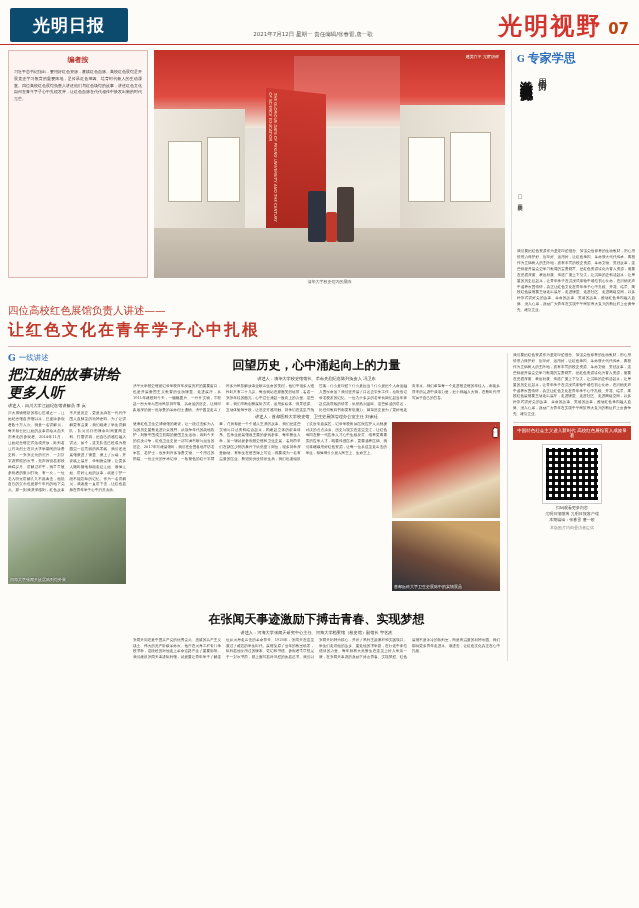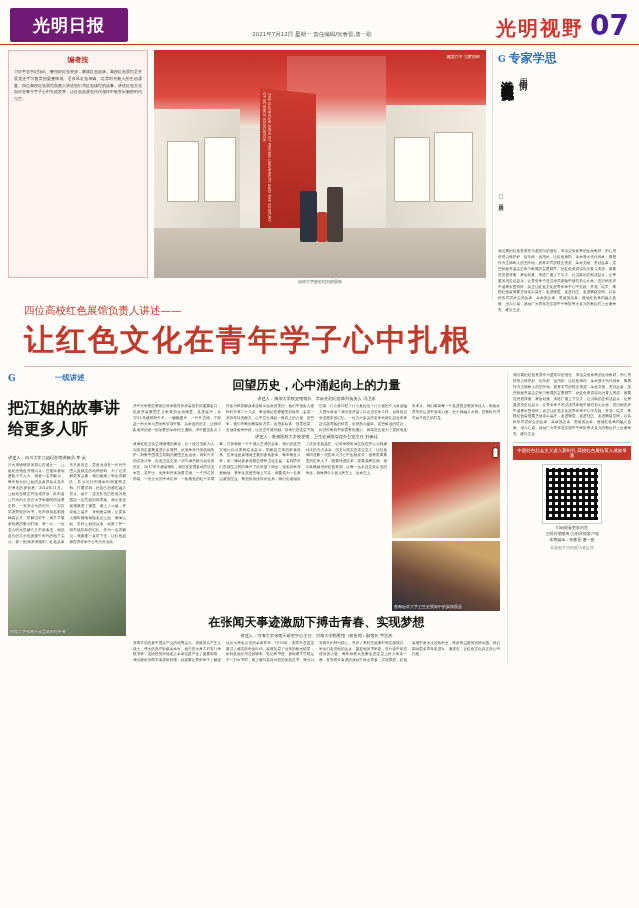--- a/index.html
+++ b/index.html
@@ -8,32 +8,32 @@
     background:#fdfcf8;
     font-family:"DejaVu Sans","Liberation Sans",sans-serif;
     color:#1a1a1a;
     overflow:hidden;
   }
   .page{position:relative;width:639px;height:908px;box-sizing:border-box;padding:0;}
 
   
   .masthead{display:flex;align-items:flex-end;justify-content:space-between;
     padding:8px 10px 2px 10px;border-bottom:1px solid #c8302c;}
-  .logo-box{width:118px;height:34px;background:#701a75;border-radius:2px;
+  .logo-box{width:118px;height:34px;background:#0c4a6e;border-radius:2px;
     display:flex;align-items:center;justify-content:center;}
   .logo-box span{color:#fff;font-size:17px;font-weight:bold;letter-spacing:1px;
     font-family:"DejaVu Serif","Liberation Serif",serif;}
   .mast-center{flex:1;text-align:center;font-size:5.5px;color:#555;padding-bottom:4px;}
   .mast-right{display:flex;align-items:baseline;gap:6px;}
-  .mast-right .title{color:#d2352e;font-size:20px;font-weight:bold;
+  .mast-right .title{color:#d2352e;font-size:24px;font-weight:bold;
     font-family:Liberation Serif, serif;letter-spacing:2px;}
-  .mast-right .pagenum{color:#4c1d95;font-size:28px;font-weight:bold;}
-
-  
-  .body-grid{display:flex;padding:5px 23px 0 8px;gap:6px;height:250px;}
+  .mast-right .pagenum{color:#c2410c;font-size:15px;font-weight:bold;}
+
+  
+  .body-grid{display:flex;padding:5px 4px 0 8px;gap:6px;height:250px;}
   .col-left{width:140px;}
   .col-mid{flex:1;}
   .col-right{width:118px;border-left:1px solid #ddd;padding-left:5px;}
 
   
   .editor-note{border:1px solid #e0b9b6;background:#fdf4f2;padding:4px 5px;height:228px;
     box-sizing:border-box;position:relative;}
   .editor-note h4{margin:0 0 4px 0;text-align:center;font-size:7px;color:#b8332c;
     font-family:"DejaVu Serif","Liberation Serif",serif;}
   .tiny-text{font-size:3.6px;line-height:1.65;color:#3a3a3a;text-align:justify;
@@ -68,37 +68,37 @@
   .exp-head .lbl{font-size:12px;color:#2f6fba;font-weight:bold;}
   .vert-title{display:flex;flex-direction:row-reverse;justify-content:flex-end;gap:2px;
     height:120px;margin:4px 0 2px 0;}
   .vert-title .big{writing-mode:vertical-rl;font-size:13px;font-weight:bold;color:#111;
     font-family:"DejaVu Serif","Liberation Serif",serif;letter-spacing:1px;}
   .vert-title .sml{writing-mode:vertical-rl;font-size:8.5px;color:#333;
     font-family:"DejaVu Serif","Liberation Serif",serif;letter-spacing:1px;}
   .byline-v{writing-mode:vertical-rl;font-size:5px;color:#444;height:52px;}
 
   
-  .headline-wrap{padding:4px 8px 2px 24px;}
+  .headline-wrap{padding:4px 8px 2px 8px;}
   .kicker{color:#c0392b;font-size:10.5px;font-family:"DejaVu Serif","Liberation Serif",serif;}
-  .bigtitle{color:#c0392b;font-size:30px;font-weight:bold;letter-spacing:2px;
+  .bigtitle{color:#c0392b;font-size:16px;font-weight:bold;letter-spacing:2px;
     font-family:"DejaVu Serif","Liberation Serif",serif;margin-top:2px;}
   .rule-red{height:1px;background:#d9b7b3;margin:5px 0 4px 0;}
 
   
   .lower{display:flex;padding:0 8px;gap:7px;}
   .lw-left{width:118px;}
   .lw-mid{flex:1;}
   .lw-right{width:118px;border-left:1px solid #ddd;padding-left:5px;}
 
   .sec-head{display:flex;align-items:center;gap:3px;}
   .sec-head .g{color:#2f6fba;font-size:9px;font-weight:bold;font-family:"DejaVu Serif",serif;}
-  .sec-head .lbl{font-size:7.5px;color:#2f6fba;font-weight:bold;margin-left:36px;}
-  .sub-h{font-size:16px;font-weight:bold;color:#111;line-height:1.3;margin:15px 0;
-    font-family:"DejaVu Serif","Liberation Serif",serif;}
+  .sec-head .lbl{font-size:7.5px;color:#2f6fba;font-weight:normal;}
+  .sub-h{font-size:14px;font-weight:bold;color:#111;line-height:1.3;margin:2px 0;
+    font-family:"DejaVu Serif","Liberation Serif",serif;font-style:italic;}
   .speaker{font-size:4.2px;color:#333;margin:2px 0 3px 0;}
   .cols2{column-count:2;column-gap:5px;}
   .cols3{column-count:3;column-gap:5px;}
   .cols4{column-count:4;column-gap:5px;}
   .center-h{text-align:center;font-size:12px;font-weight:bold;color:#111;margin:4px 0 2px;
     font-family:"DejaVu Serif","Liberation Serif",serif;}
   .center-sp{text-align:center;font-size:4.2px;color:#333;margin-bottom:3px;}
 
   .photo{position:relative;overflow:hidden;border:0;}
   .photo .capv{position:absolute;right:2px;top:3px;color:#fff;font-size:4px;
@@ -218,21 +218,21 @@
         <div style="width:108px;">
           <div class="photo ph-a">
             <div class="capv">四川大学江姐纪念馆内，学生讲解员正在为参观者讲解</div>
           </div>
           <div class="photo ph-b" style="margin-top:3px;">
             <div class="caph">首都医科大学卫生史展陈中的实物展品</div>
           </div>
         </div>
       </div>
 
-      <div class="center-h" style="margin-top:3px;">在张闻天事迹激励下搏击青春、实现梦想</div>
+      <div class="center-h" style="margin-top:20px;">在张闻天事迹激励下搏击青春、实现梦想</div>
       <div class="center-sp">讲述人：河海大学张闻天研究中心主任、河海大学档案馆（校史馆）副馆长   宇艺杰</div>
       <div class="tiny-text cols4">张闻天同志是中国共产党的优秀党员、忠诚的共产主义战士、伟大的无产阶级革命家。他曾在河海工程专门学校求学，这段经历对他走上革命道路产生了重要影响。我们建设张闻天事迹陈列馆，就是要让青年学子了解这位从河海走出去的革命前辈。1925年，张闻天在这里度过了难忘的学生时代。展馆复原了当年的教室场景，陈列着他使用过的课本、笔记和书信。参观者常常驻足于一封家书前，那上面写着对理想的执着追求。我们以张闻天精神为核心，开发了系列主题课程和实践项目。学生们走访他的故乡、重走他的求学路，在行走中体悟信仰的力量。每年都有大批新生在这里上好入学第一课，在张闻天事迹的激励下搏击青春、实现梦想。红色展馆不是冰冷的陈列室，而是有温度的精神家园。我们期待更多青年走进来、读进去，让红色文化真正在心中扎根。</div>
     </div>
 
     <div class="lw-right">
       <div class="tiny-text">我们要把红色资源作为坚定理想信念、加强党性修养的生动教材，用心用情用力保护好、管理好、运用好，让红色基因、革命薪火代代传承。高校作为立德树人的主阵地，拥有丰富的校史资源、革命文物、英烈故事，这些都是开展党史学习教育的宝贵财富。把红色资源转化为育人资源，需要在挖掘深度、表达精度、传播广度上下功夫，让沉睡的史料活起来，让厚重的历史近起来，让青年学子在沉浸式体验中感悟初心使命，在润物无声中涵养家国情怀，真正让红色文化在青年学子心中扎根、开花、结果。高校红色展馆要主动走出展厅，走进课堂、走进社区、走进网络空间，以多种形式讲好党的故事、革命的故事、英雄的故事，推动红色基因融入血脉、浸入心扉，激励广大青年在实现中华民族伟大复兴的新征程上奋勇争先、建功立业。</div>
 
       <div class="foot-box">
         <div class="redbar">中国特色社会主义进入新时代  高校红色展馆育人成效显著</div>
         <div class="qr-wrap">

